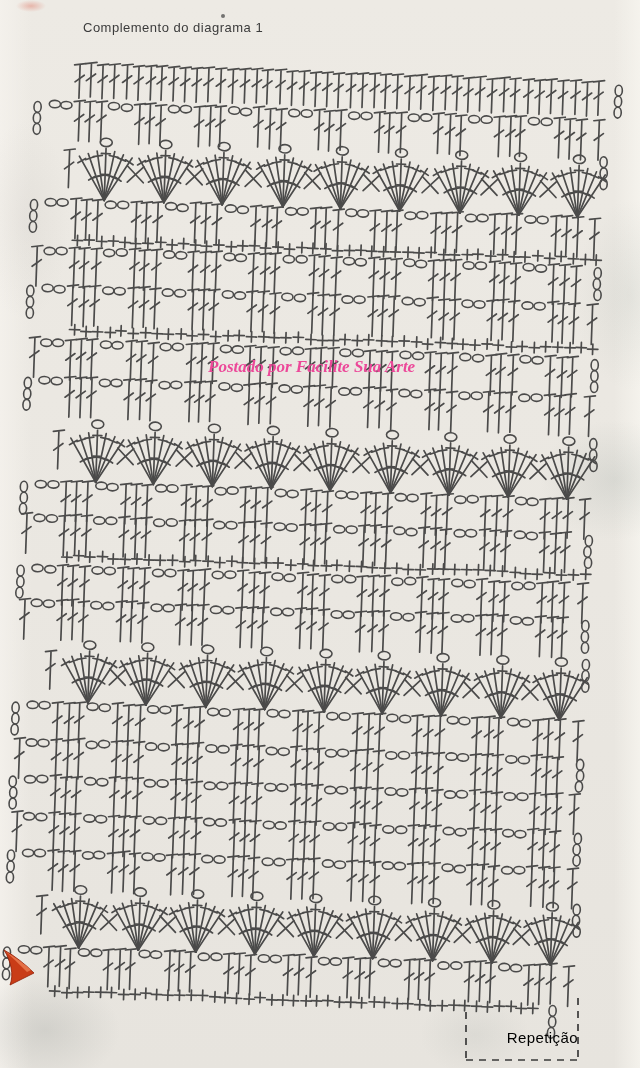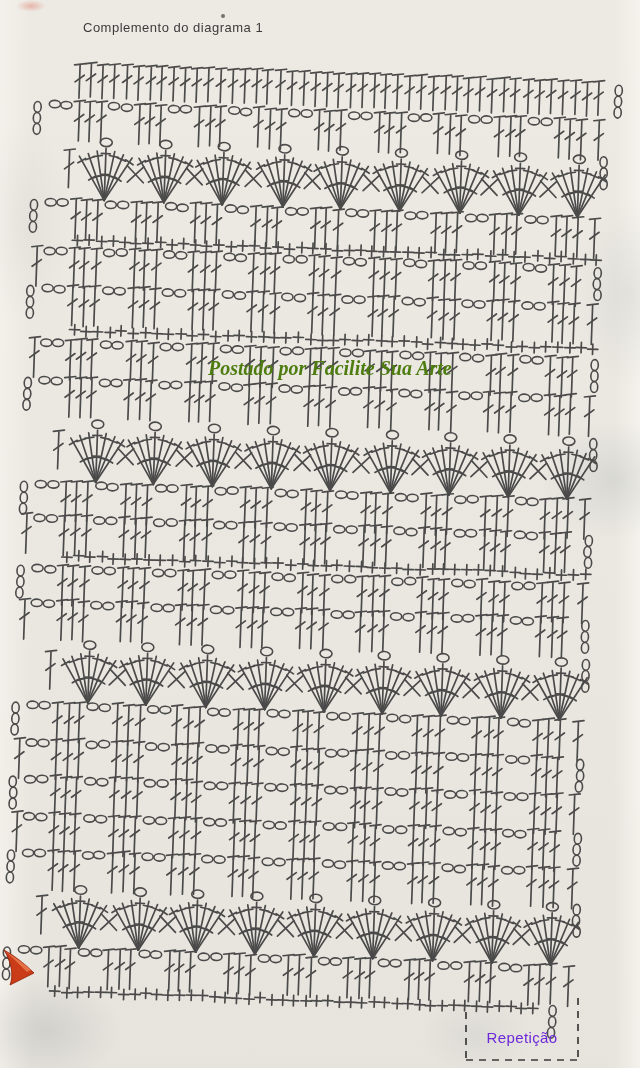--- a/index.html
+++ b/index.html
@@ -20,25 +20,25 @@
   .smudge{position:absolute;left:16px;top:0;width:30px;height:12px;
     background:radial-gradient(closest-side,rgba(222,118,100,.45),rgba(222,118,100,0));}
   .speck{position:absolute;left:221px;top:14px;width:4px;height:4px;border-radius:50%;background:#4a4a4a;opacity:.75;}
   .title{
     position:absolute;left:83px;top:20px;font-size:13px;color:#3b3b3b;
     letter-spacing:.5px;white-space:nowrap;z-index:4;
   }
   .watermark{
     position:absolute;left:208px;top:357px;z-index:5;white-space:nowrap;
     font-family:"Liberation Serif",serif;font-style:italic;font-weight:bold;
-    font-size:20px;color:#4d7c0f;
+    font-size:17px;color:#ec4899;
   }
   .replabel{
-    position:absolute;left:466px;top:1029px;width:112px;text-align:center;z-index:4;
-    font-size:15px;color:#6d28d9;letter-spacing:.4px;
+    position:absolute;left:466px;top:1029px;width:112px;text-align:right;z-index:4;
+    font-size:15px;color:#000000;letter-spacing:.4px;
   }
   svg.chart{position:absolute;left:0;top:0;z-index:2;}
 </style>
 </head>
 <body>
 
 <div class="margin-band margin-left"></div>
 <div class="margin-band margin-right"></div>
 <div class="blob blob-1"></div>
 <div class="blob blob-2"></div>

